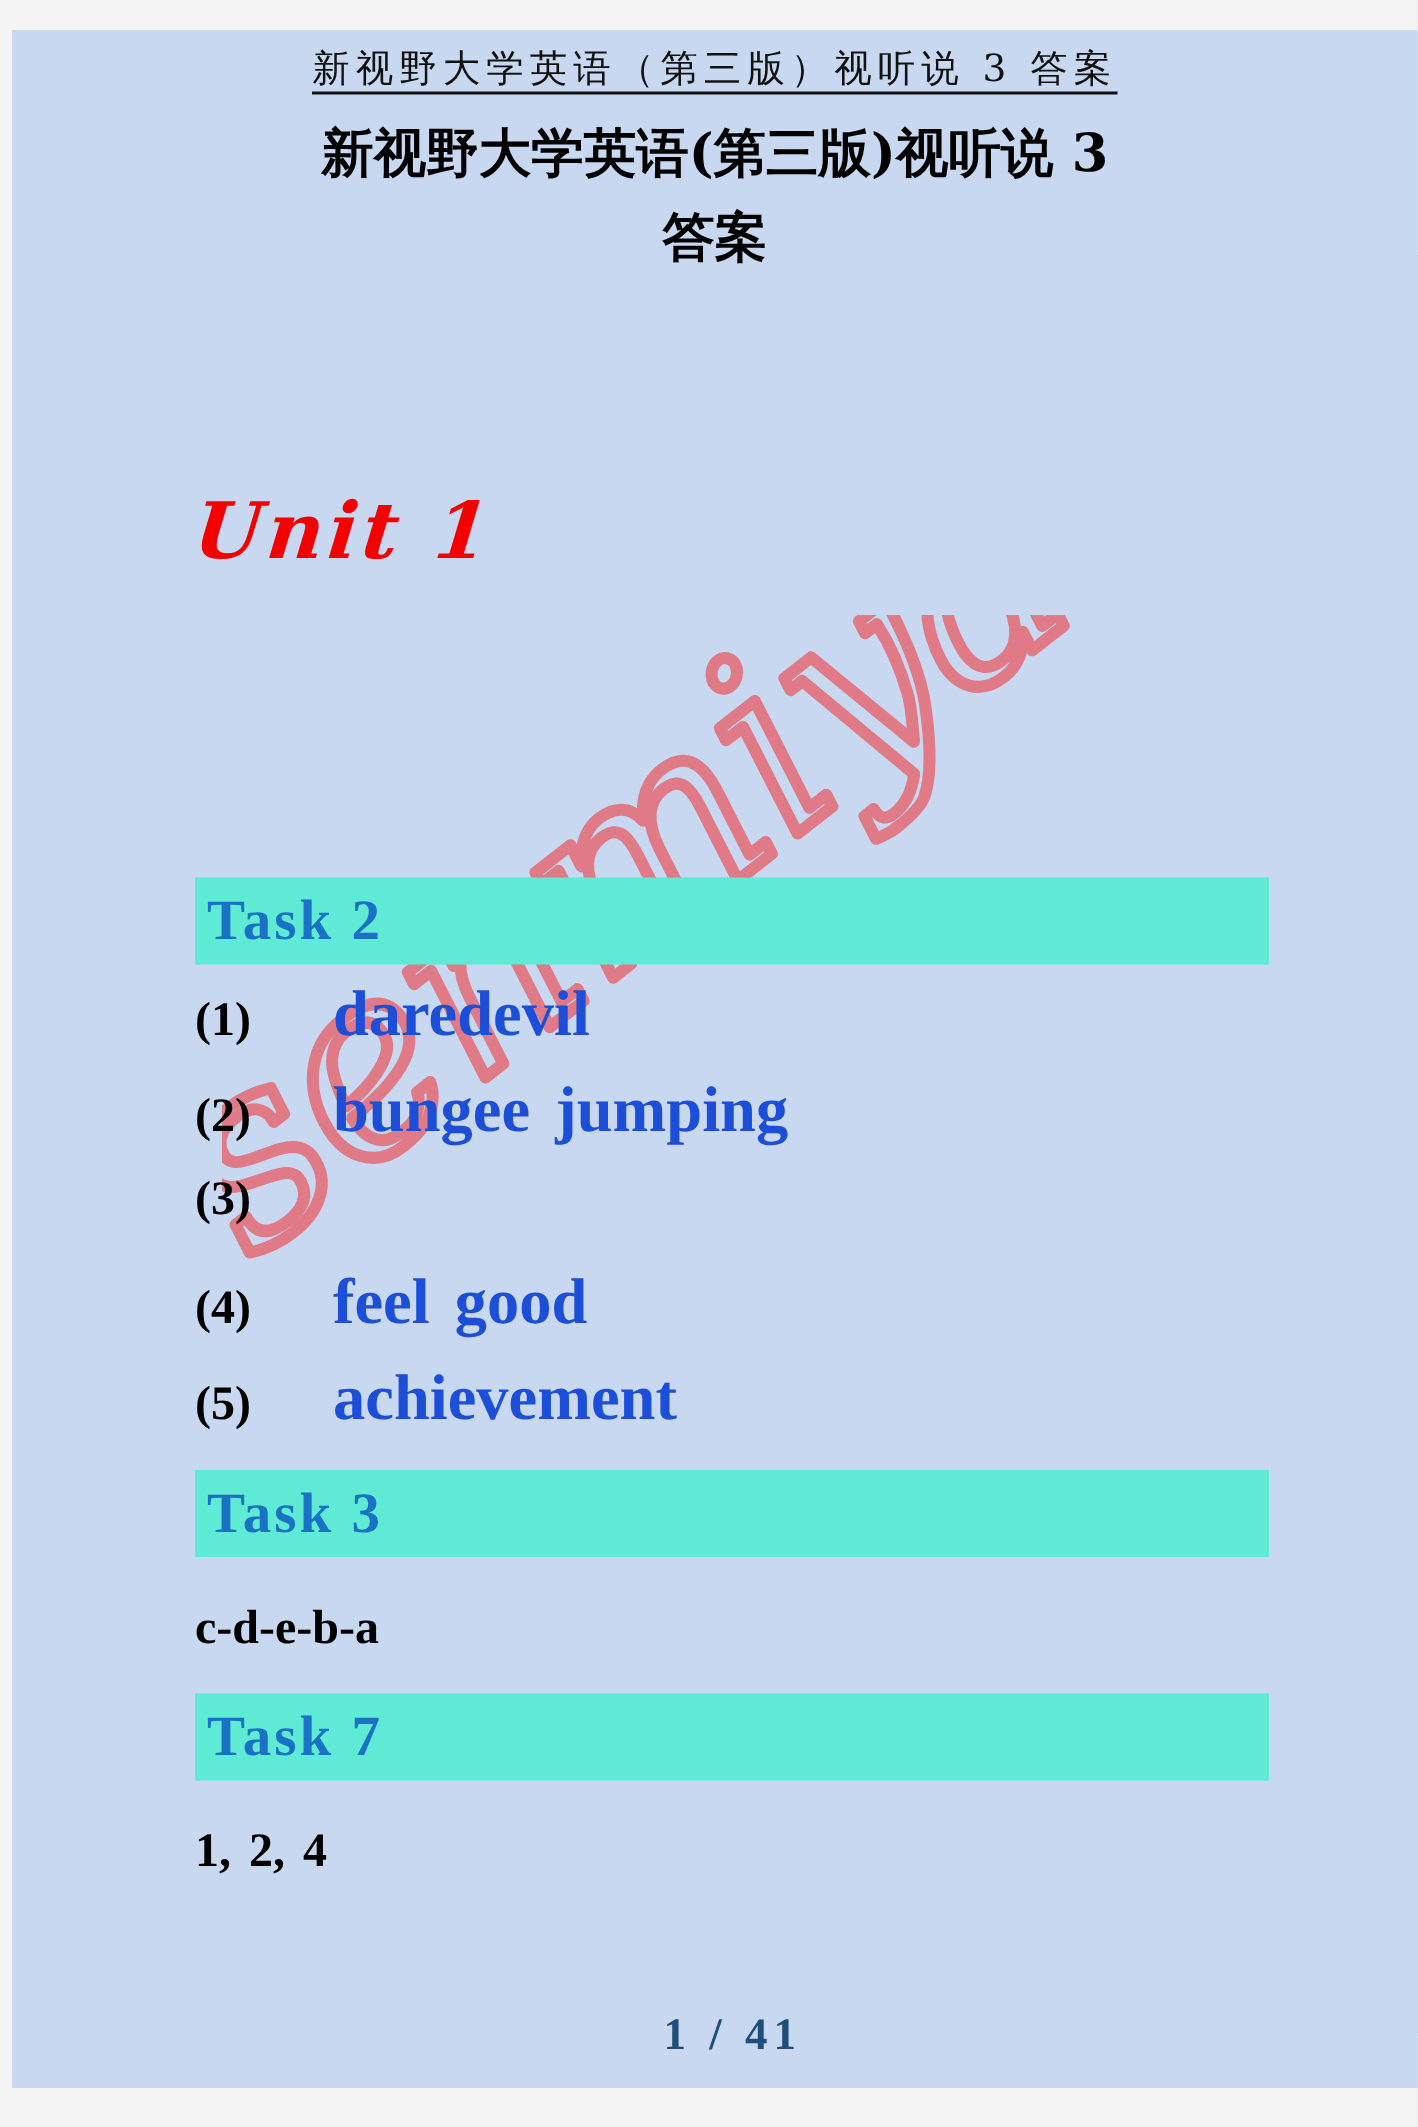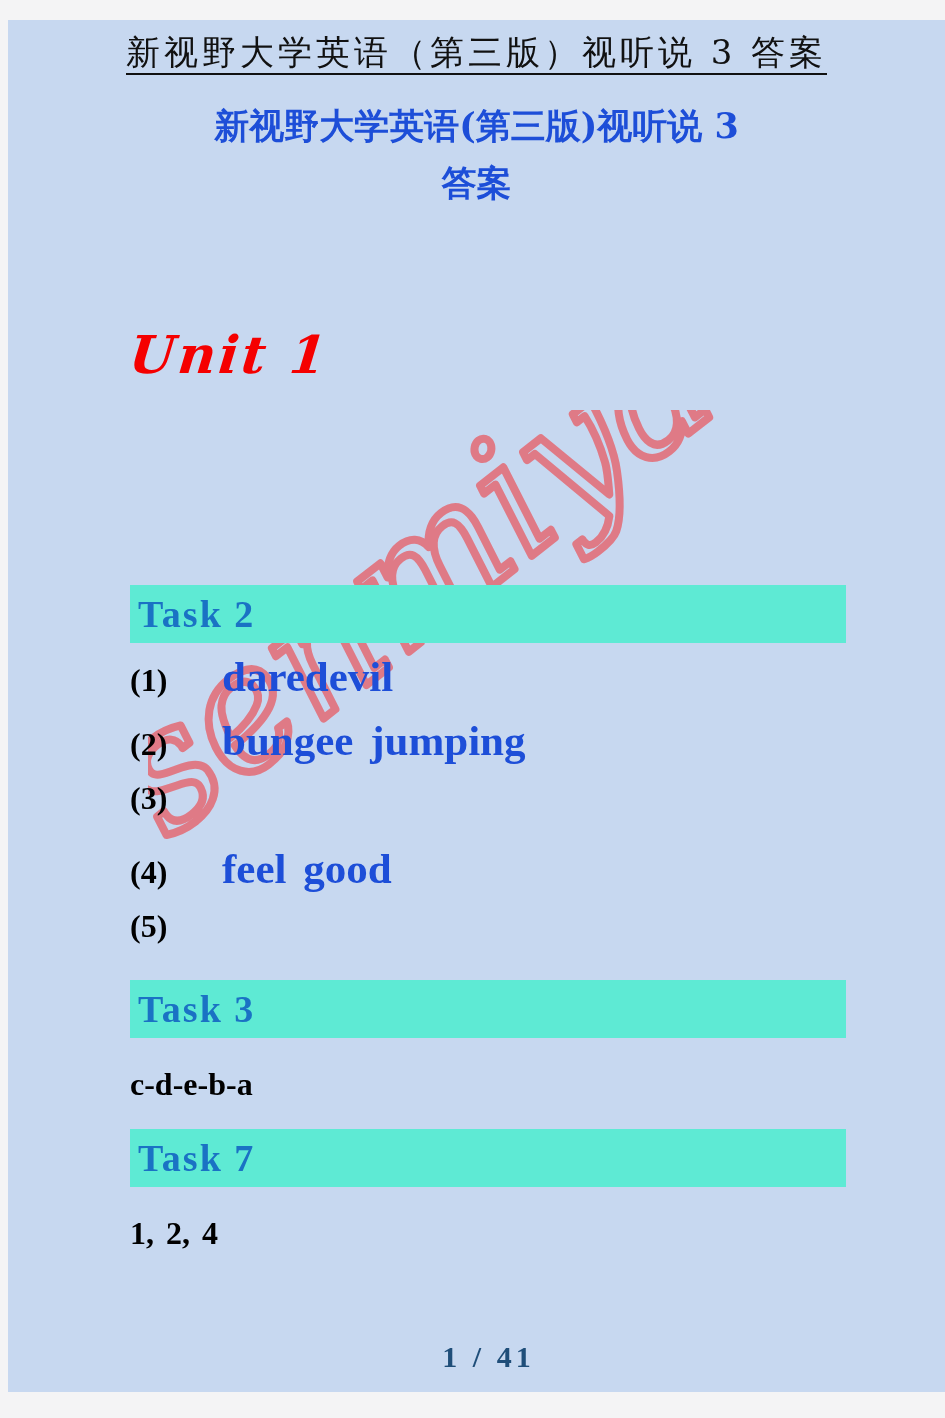--- a/index.html
+++ b/index.html
@@ -52,42 +52,42 @@
 
   
   #doc-header {
     position: relative;
     z-index: 2;
     margin: 0 auto;
     padding-top: 8px;
     width: 760px;
     text-align: center;
     font-family: "DejaVu Serif", "Liberation Serif", serif;
-    font-size: 34px;
+    font-size: 25px;
     line-height: 1.42;
     color: #111;
     letter-spacing: 4px;
   }
   #doc-header span {
     border-bottom: 2px solid #111;
     padding-bottom: 1px;
   }
 
   
   #doc-title {
     position: relative;
     z-index: 2;
-    margin: 22px auto 0;
+    margin: 11px auto 0;
     width: 800px;
     text-align: center;
     font-family: "DejaVu Serif", "Liberation Serif", serif;
     font-weight: 700;
     font-size: 35px;
     line-height: 1.62;
-    color: #1d4ed8;
+    color: #000000;
   }
 
   
   #unit-heading {
     position: absolute;
     left: 122px;
     top: 304px;
     z-index: 4;
     font-family: "DejaVu Serif", "Liberation Serif", serif;
     font-style: italic;
@@ -224,20 +224,21 @@
       </li>
       <li class="answer-row">
         <span class="answer-num">(3)</span>
       </li>
       <li class="answer-row">
         <span class="answer-num">(4)</span>
         <span class="answer-text">feel  good</span>
       </li>
       <li class="answer-row">
         <span class="answer-num">(5)</span>
+        <span class="answer-text">achievement</span>
       </li>
     </ul>
 
     <div class="task-bar">
       <span class="task-bar-label">Task  3</span>
     </div>
     <div class="plain-answer">c-d-e-b-a</div>
 
     <div class="task-bar">
       <span class="task-bar-label">Task  7</span>

